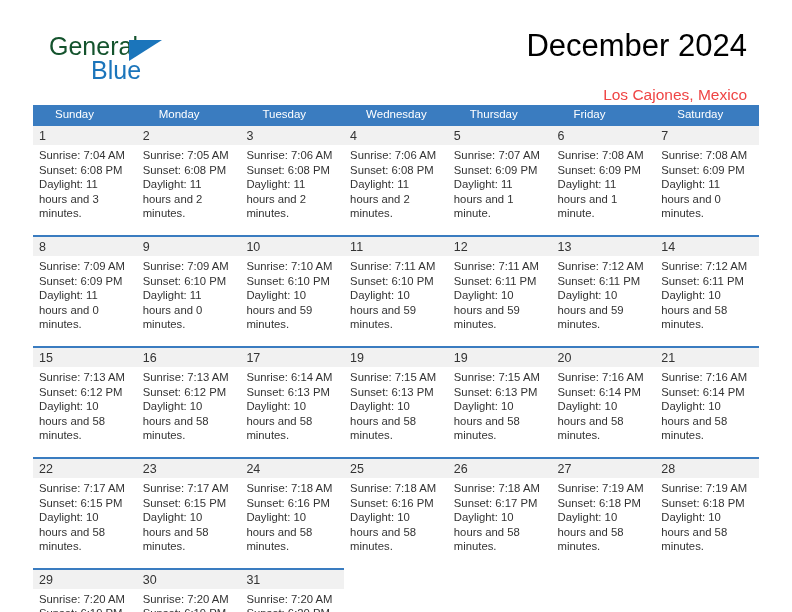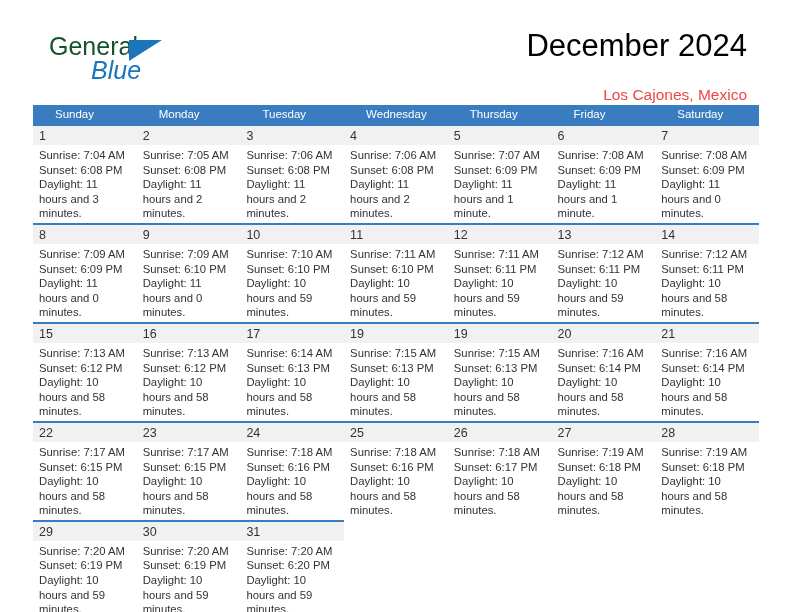--- a/index.html
+++ b/index.html
@@ -45,21 +45,20 @@
     color: #14532d;
     font-family: "Liberation Sans", sans-serif;
   }
   .brand-blue {
     position: absolute;
     left: 58px;
     top: 28px;
     font-size: 25px;
     color: #1b75bb;
     font-family: "Liberation Sans", sans-serif;
-    font-style: italic;
   }
   .brand-triangle {
     position: absolute;
     left: 96px;
     top: 12px;
     width: 0;
     height: 0;
     border-left: 33px solid #1b75bb;
     border-bottom: 21px solid transparent;
   }
@@ -123,21 +122,21 @@
   .daynum-row td.empty,
   .info-row td.empty {
     background: #ffffff;
     border-top: 2px solid #ffffff;
   }
   .info-row td {
     background: #ffffff;
     font-size: 11.3px;
     color: #333333;
     line-height: 14.6px;
-    padding: 3px 8px 2px 6px;
+    padding: 3px 8px 14px 6px;
     box-sizing: border-box;
     height: 69px;
   }
   .info-row td.empty {
     border-top: none;
   }
   .info-line {
     display: block;
     white-space: nowrap;
   }

